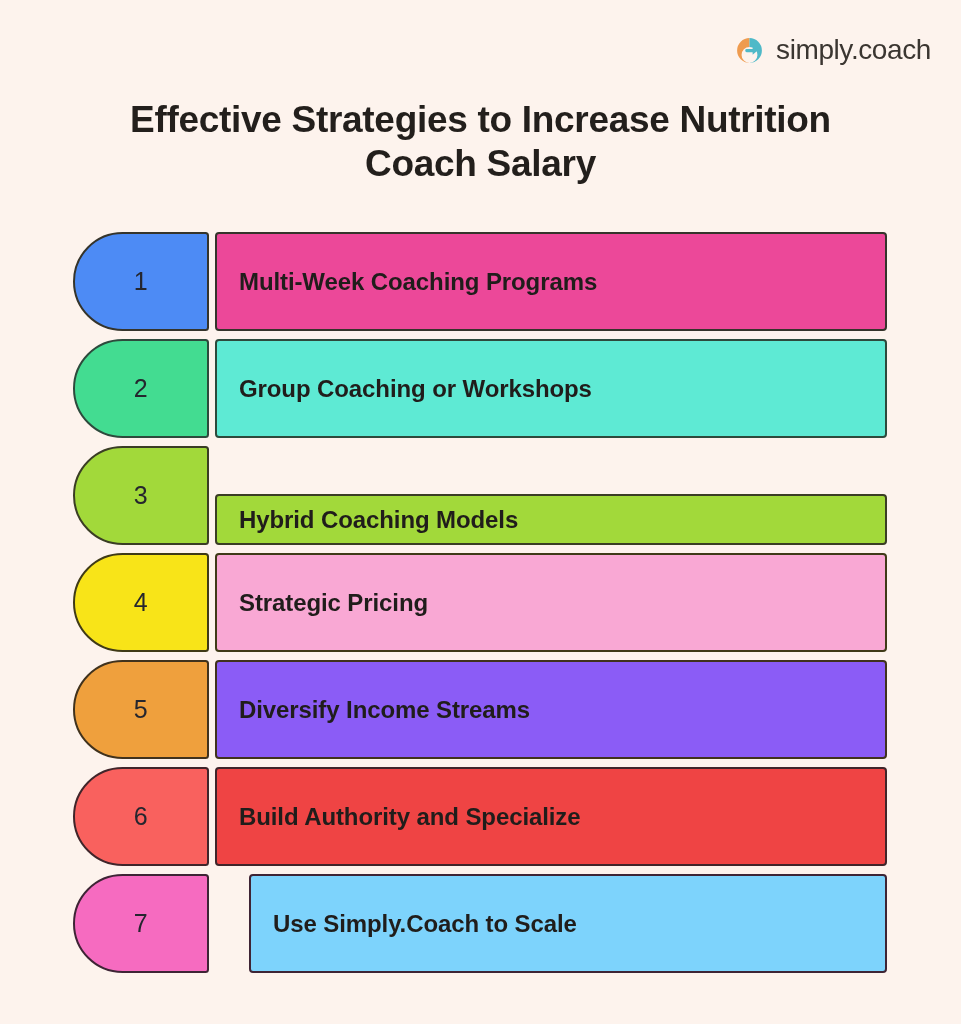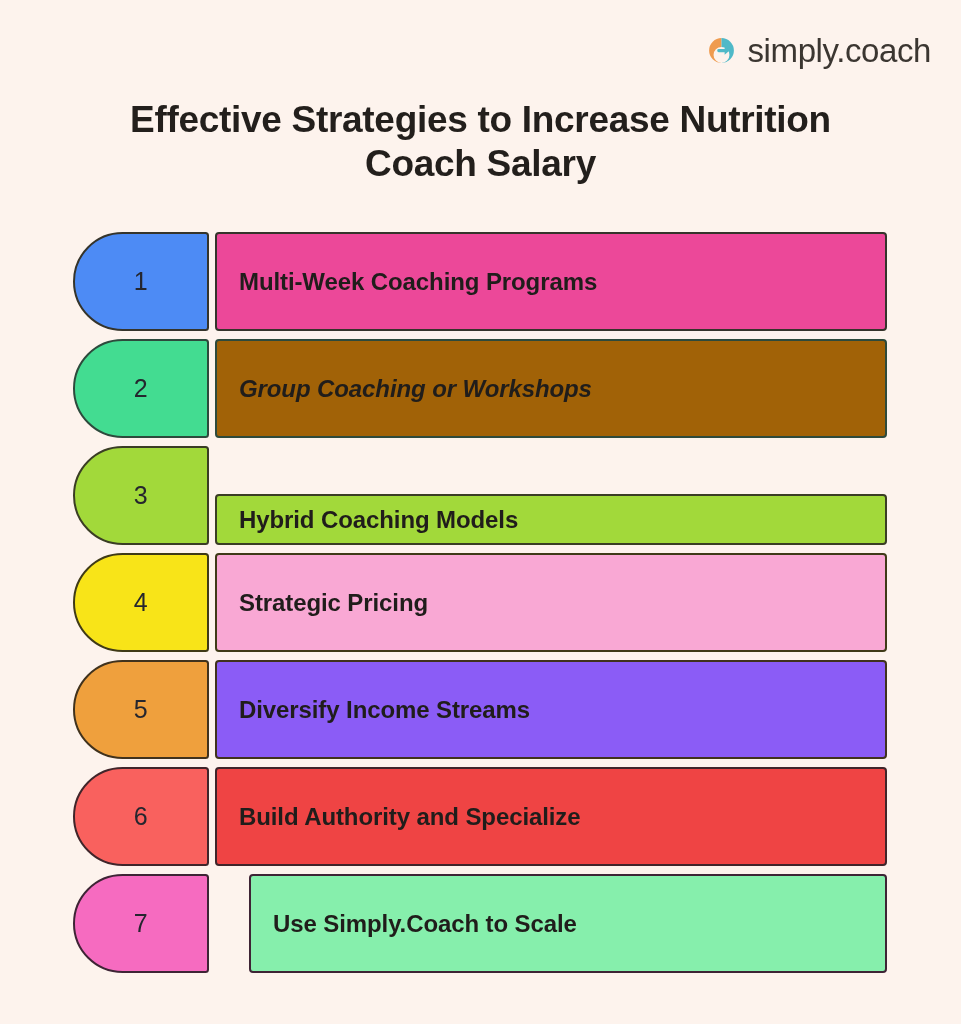--- a/index.html
+++ b/index.html
@@ -30,21 +30,21 @@
 
   .brand-mark {
     width: 31px;
     height: 31px;
     display: block;
     flex: 0 0 auto;
   }
 
   .brand-text {
     font-family: "Liberation Sans", sans-serif;
-    font-size: 33px;
+    font-size: 28px;
     font-weight: 500;
     letter-spacing: -0.4px;
     color: #3b3631;
     white-space: nowrap;
     line-height: 1;
   }
 
   
   .title {
     position: absolute;
@@ -139,21 +139,21 @@
     </div>
     <div class="row-panel" style="background:#ec4899; border-color:#35342b;">
       <span class="row-label">Multi-Week Coaching Programs</span>
     </div>
   </div>
 
   <div class="row">
     <div class="row-cap" style="background:#43dc91; border-color:#2d4a3c;">
       <span class="row-num">2</span>
     </div>
-    <div class="row-panel" style="background:#a16207; border-color:#2d4a3c;font-style:italic;">
+    <div class="row-panel" style="background:#5eead4; border-color:#2d4a3c;">
       <span class="row-label">Group Coaching or Workshops</span>
     </div>
   </div>
 
   <div class="row">
     <div class="row-cap" style="background:#a2d93a; border-color:#3a3d24;">
       <span class="row-num">3</span>
     </div>
     <div class="row-panel" style="background:#a2d93a; border-color:#3a3d24;margin-top:48px;">
       <span class="row-label">Hybrid Coaching Models</span>
@@ -184,18 +184,18 @@
     </div>
     <div class="row-panel" style="background:#ef4444; border-color:#40252a;">
       <span class="row-label">Build Authority and Specialize</span>
     </div>
   </div>
 
   <div class="row">
     <div class="row-cap" style="background:#f66bc0; border-color:#3e2435;">
       <span class="row-num">7</span>
     </div>
-    <div class="row-panel" style="background:#86efac; border-color:#3e2435;margin-left:40px;">
+    <div class="row-panel" style="background:#7dd3fc; border-color:#3e2435;margin-left:40px;">
       <span class="row-label">Use Simply.Coach to Scale</span>
     </div>
   </div>
 
 </div>
 
 </body></html>

